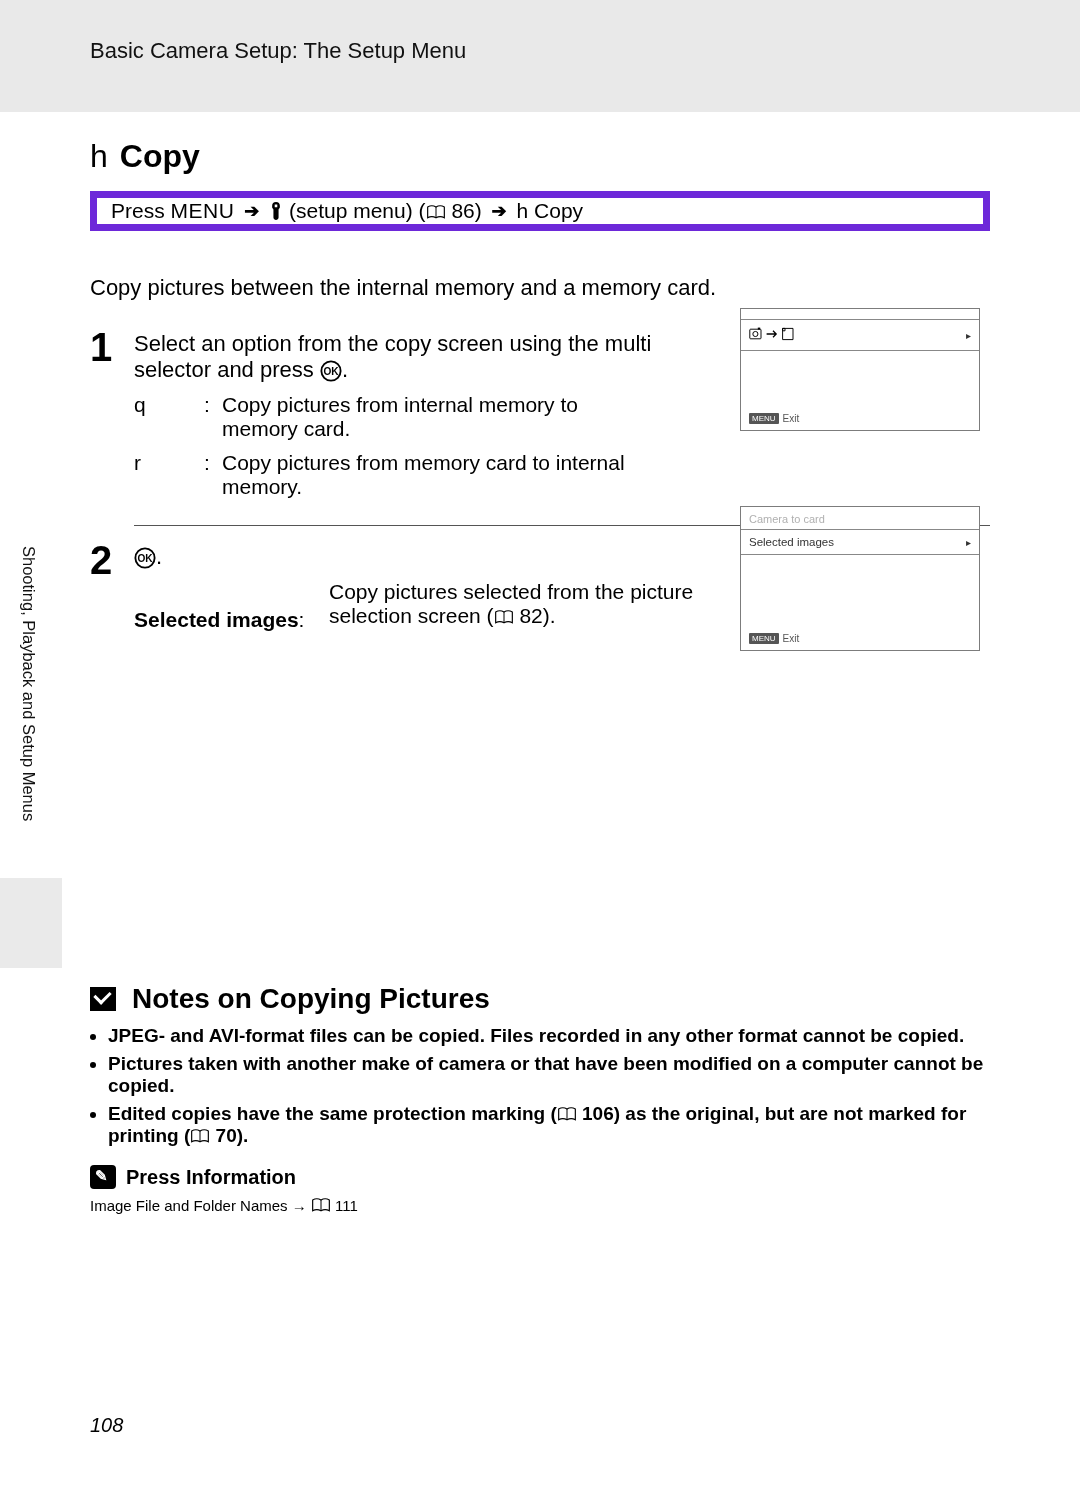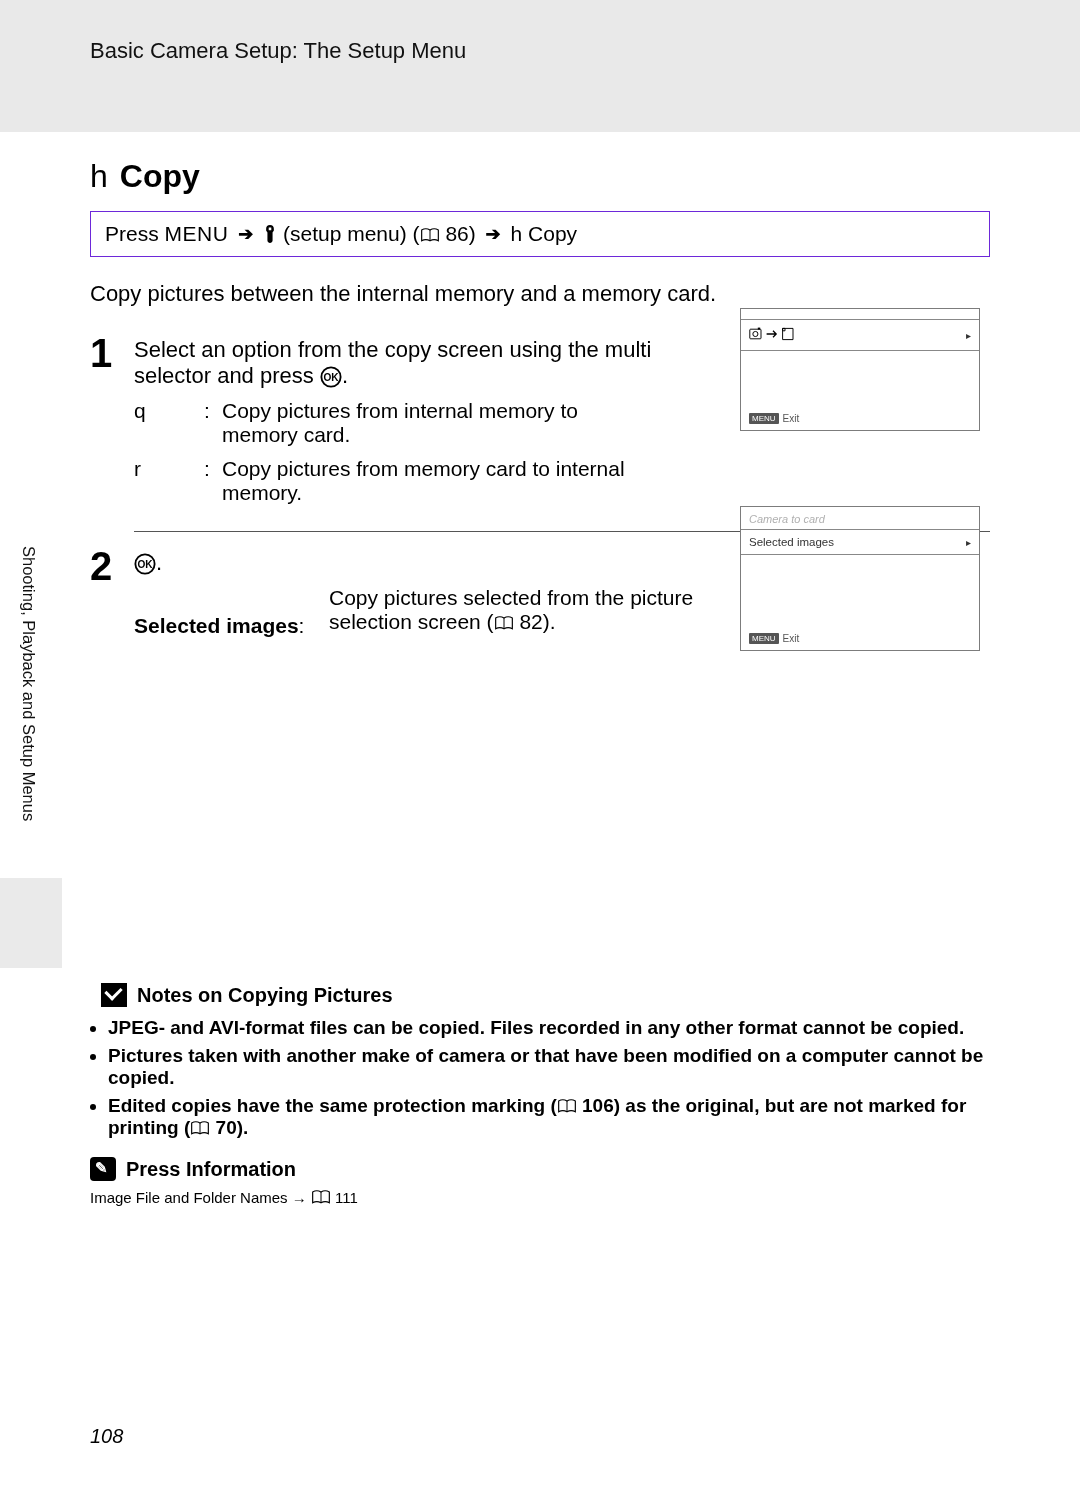--- a/index.html
+++ b/index.html
@@ -8,42 +8,42 @@
     padding: 0;
     font-family: "Segoe UI", "Helvetica Neue", Arial, sans-serif;
     background: #fff;
     width: 1080px;
     height: 1486px;
     position: relative;
   }
   .header-bar {
     background: #e9e9e9;
     padding: 38px 0 14px 90px;
-    height: 132px;
+    height: 112px;
   }
   .header-text {
     font-size: 22px;
     color: #111;
   }
   .content {
     padding: 16px 90px 0 90px;
   }
   .h-title {
     font-size: 32px;
     font-weight: 400;
     margin: 10px 0 16px 0;
   }
   .h-title .hh { font-weight: 400; margin-right: 12px; }
   .h-title .copy { font-weight: 700; }
 
   .nav-box {
-    border: 1px solid #6d28d9;
-    padding: 10px 14px;
+    border: 7px solid #6d28d9;
+    padding: 1px 14px;
     font-size: 21px;
-    margin-bottom: 24px;
+    margin-bottom: 44px;
   }
   .nav-box .menu-literal { font-family: Arial, sans-serif; letter-spacing: 0.5px; }
   .arrow-icon::before { content: "\2794"; font-weight:700; }
   .arrow-icon { display:inline-block; margin:0 4px; font-size:18px; vertical-align:1px; }
   .wrench-icon svg { width:14px; height:18px; vertical-align:-2px; }
   .book-icon svg { width: 20px; height: 16px; vertical-align: -2px; }
   .ok-icon svg { width: 22px; height: 22px; vertical-align: -5px; }
 
   .intro { font-size: 22px; margin: 16px 0 26px 0; }
 
@@ -70,21 +70,20 @@
     width: 240px;
     border: 1px solid #7c7c7c;
     font-size: 12px;
     background: #fff;
   }
   .mini-screen .ms-top {
     padding: 6px 8px 4px 8px;
     display:flex;
     justify-content:space-between;
     align-items:flex-end;
-    font-style:italic;
   }
   .mini-screen .ms-top .small { font-size:11px; color:#b0b0b0; }
   .mini-row {
     padding: 6px 8px;
     border-top: 1px solid #888;
     border-bottom: 1px solid #888;
     display:flex;
     justify-content:space-between;
     align-items:center;
     font-size: 11.5px;
@@ -113,21 +112,21 @@
     transform-origin: left top;
     white-space: nowrap;
     color:#111;
   }
 
   .notes-section {
     position:absolute;
     left: 90px; right: 90px;
     top: 983px;
   }
-  .notes-header { display:flex; align-items:center; gap:10px; font-size:20px; font-weight:700; margin-bottom:10px;margin-left:11px; }
+  .notes-header { display:flex; align-items:center; gap:16px; font-size:28px; font-weight:700; margin-bottom:10px; }
   .check-icon {
     width: 26px; height: 24px; background:#000; position:relative;
   }
   .check-icon::after {
     content:""; position:absolute; left:5px; top:3px;
     width: 12px; height: 8px;
     border-left: 3px solid #fff; border-bottom:3px solid #fff;
     transform: rotate(-45deg);
   }
   .bullet-list { font-size: 19px; padding-left: 18px; margin: 4px 0 18px 0; }
@@ -136,21 +135,21 @@
   .info-header { display:flex; align-items:center; gap:10px; font-size:20px; font-weight:700; margin-bottom:8px; }
   .info-icon {
     width: 26px; height: 24px; background:#000; border-radius:4px; position:relative;
   }
   .info-icon::after {
     content:"✎"; color:#fff; position:absolute; top:2px; left:5px; font-size:15px;
   }
   .info-text { font-size: 15px; }
   .pnum {
     position:absolute;
-    left: 90px; bottom: 38px;
+    left: 90px; bottom: 49px;
     font-style: italic;
     font-size: 20px;
   }
   .thin-arrow::before { content:"▸"; font-size:10px; }
 
   .camera-glyph svg { width: 48px; height: 16px; }
 </style>
 </head>
 <body>
 

